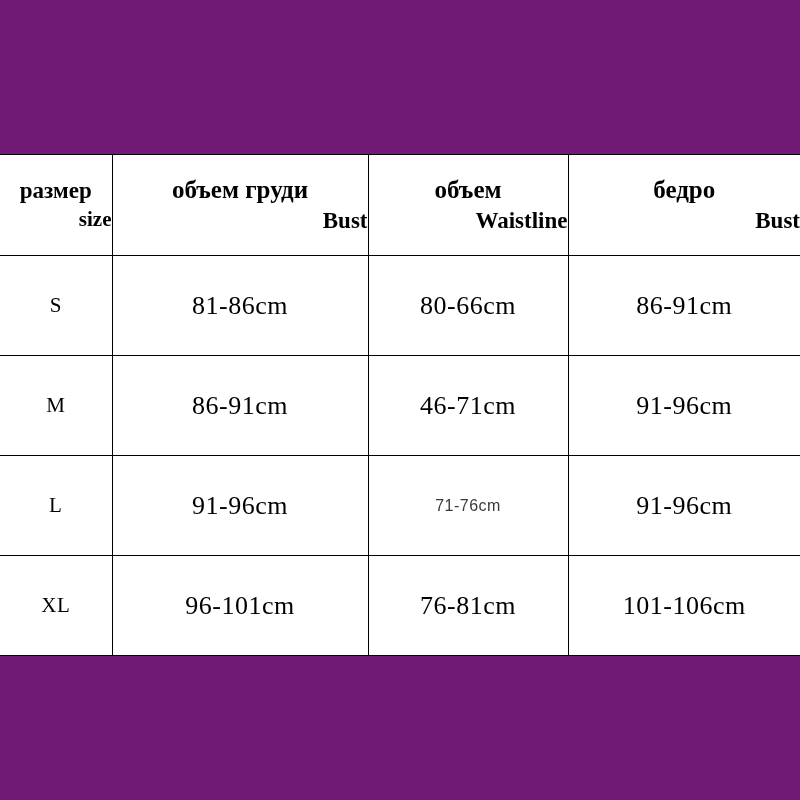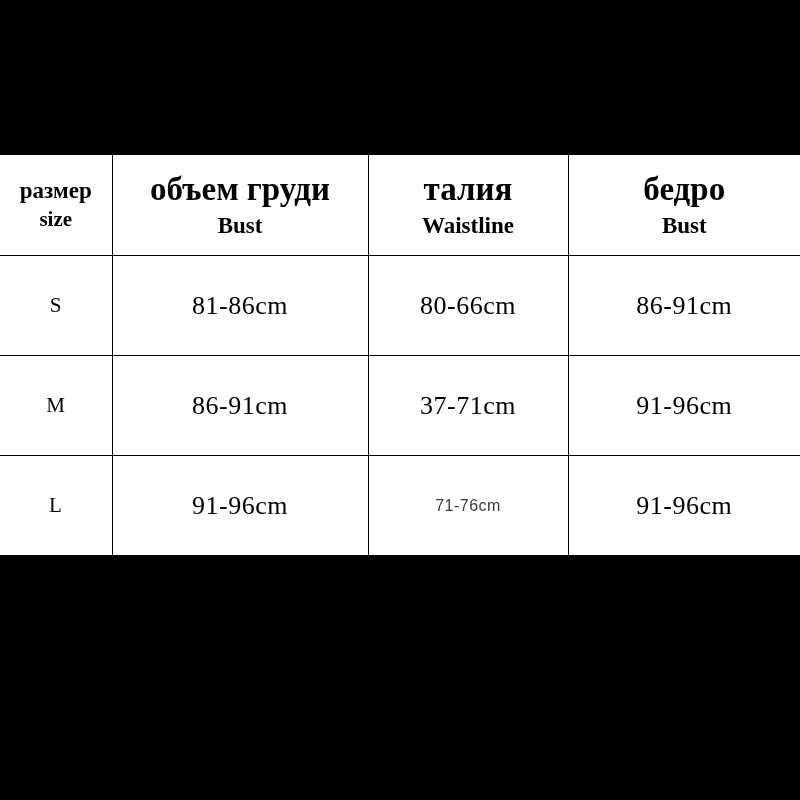--- a/index.html
+++ b/index.html
@@ -11,21 +11,21 @@
     height: 800px;
     background: #ffffff;
     font-family: "Liberation Serif", serif;
     color: #000000;
     overflow: hidden;
   }
   .page {
     position: relative;
     width: 800px;
     height: 800px;
-    background: #000000;
+    background: #701a75;
   }
   .size-table {
     position: absolute;
     left: 0px;
     top: 154px;
     width: 800px;
     border-collapse: collapse;
     table-layout: fixed;
   }
   .size-table col.c0 { width: 112px; }
@@ -52,29 +52,30 @@
     border-left: none;
   }
   .size-table tr th:last-child,
   .size-table tr td:last-child {
     border-right: none;
   }
 
   .hdr-ru {
     display: block;
     font-weight: bold;
-    font-size: 33px;
+    font-size: 25px;
     line-height: 1.25;
     letter-spacing: 0px;
   }
   .hdr-en {
     display: block;
     font-weight: bold;
     font-size: 23px;
     line-height: 1.3;
+    text-align: right;
   }
   .hdr-col0 .hdr-ru { font-size: 23px; }
   .hdr-col0 .hdr-en { font-size: 21px; }
 
   .cell-size {
     font-size: 21px;
     letter-spacing: 0.5px;
   }
   .cell-val {
     font-size: 26px;
@@ -104,44 +105,50 @@
       <tr class="header-row">
         <th class="hdr-col0">
           <span class="hdr-ru">размер</span>
           <span class="hdr-en">size</span>
         </th>
         <th>
           <span class="hdr-ru">объем груди</span>
           <span class="hdr-en">Bust</span>
         </th>
         <th>
-          <span class="hdr-ru">талия</span>
+          <span class="hdr-ru">объем</span>
           <span class="hdr-en">Waistline</span>
         </th>
         <th>
           <span class="hdr-ru">бедро</span>
           <span class="hdr-en">Bust</span>
         </th>
       </tr>
     </thead>
     <tbody>
       <tr class="body-row">
         <td class="cell-size">S</td>
         <td class="cell-val">81-86cm</td>
         <td class="cell-val">80-66cm</td>
         <td class="cell-val">86-91cm</td>
       </tr>
       <tr class="body-row">
         <td class="cell-size">M</td>
         <td class="cell-val">86-91cm</td>
-        <td class="cell-val">37-71cm</td>
+        <td class="cell-val">46-71cm</td>
         <td class="cell-val">91-96cm</td>
       </tr>
       <tr class="body-row">
         <td class="cell-size">L</td>
         <td class="cell-val">91-96cm</td>
         <td class="cell-val v-sans">71-76cm</td>
         <td class="cell-val">91-96cm</td>
       </tr>
+      <tr class="body-row">
+        <td class="cell-size">XL</td>
+        <td class="cell-val">96-101cm</td>
+        <td class="cell-val">76-81cm</td>
+        <td class="cell-val">101-106cm</td>
+      </tr>
     </tbody>
   </table>
 
 </div>
 
 </body></html>

